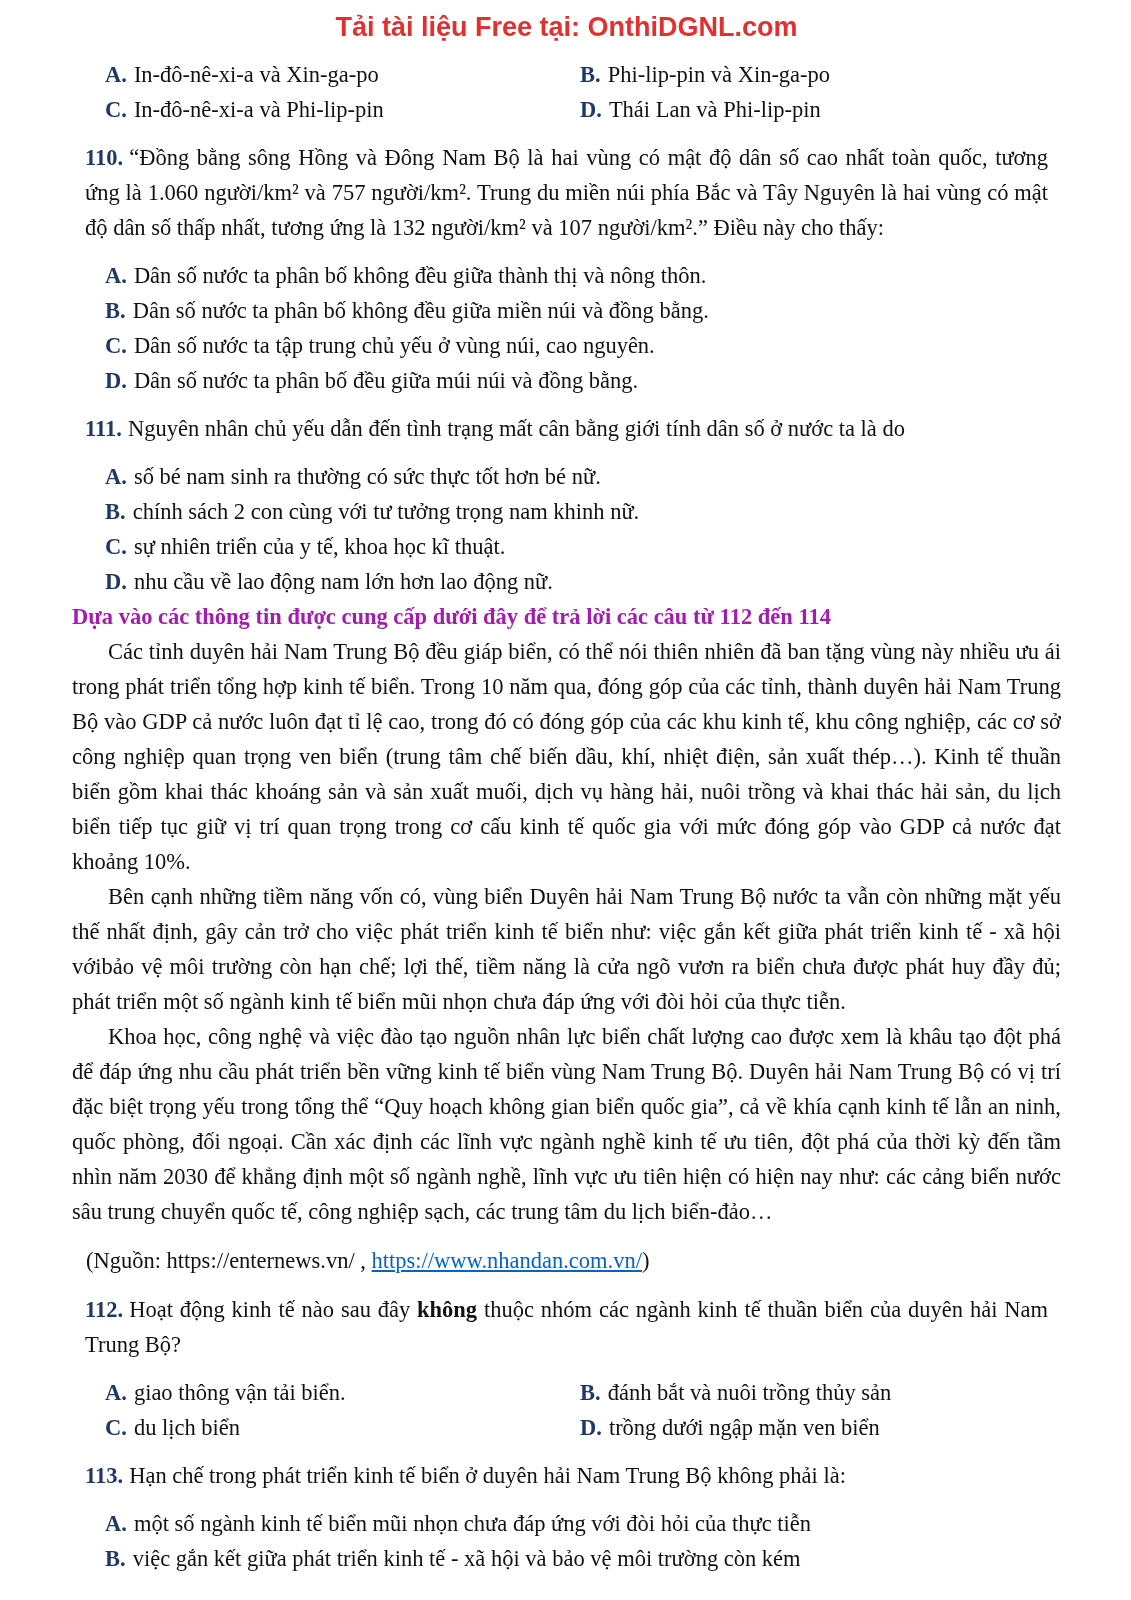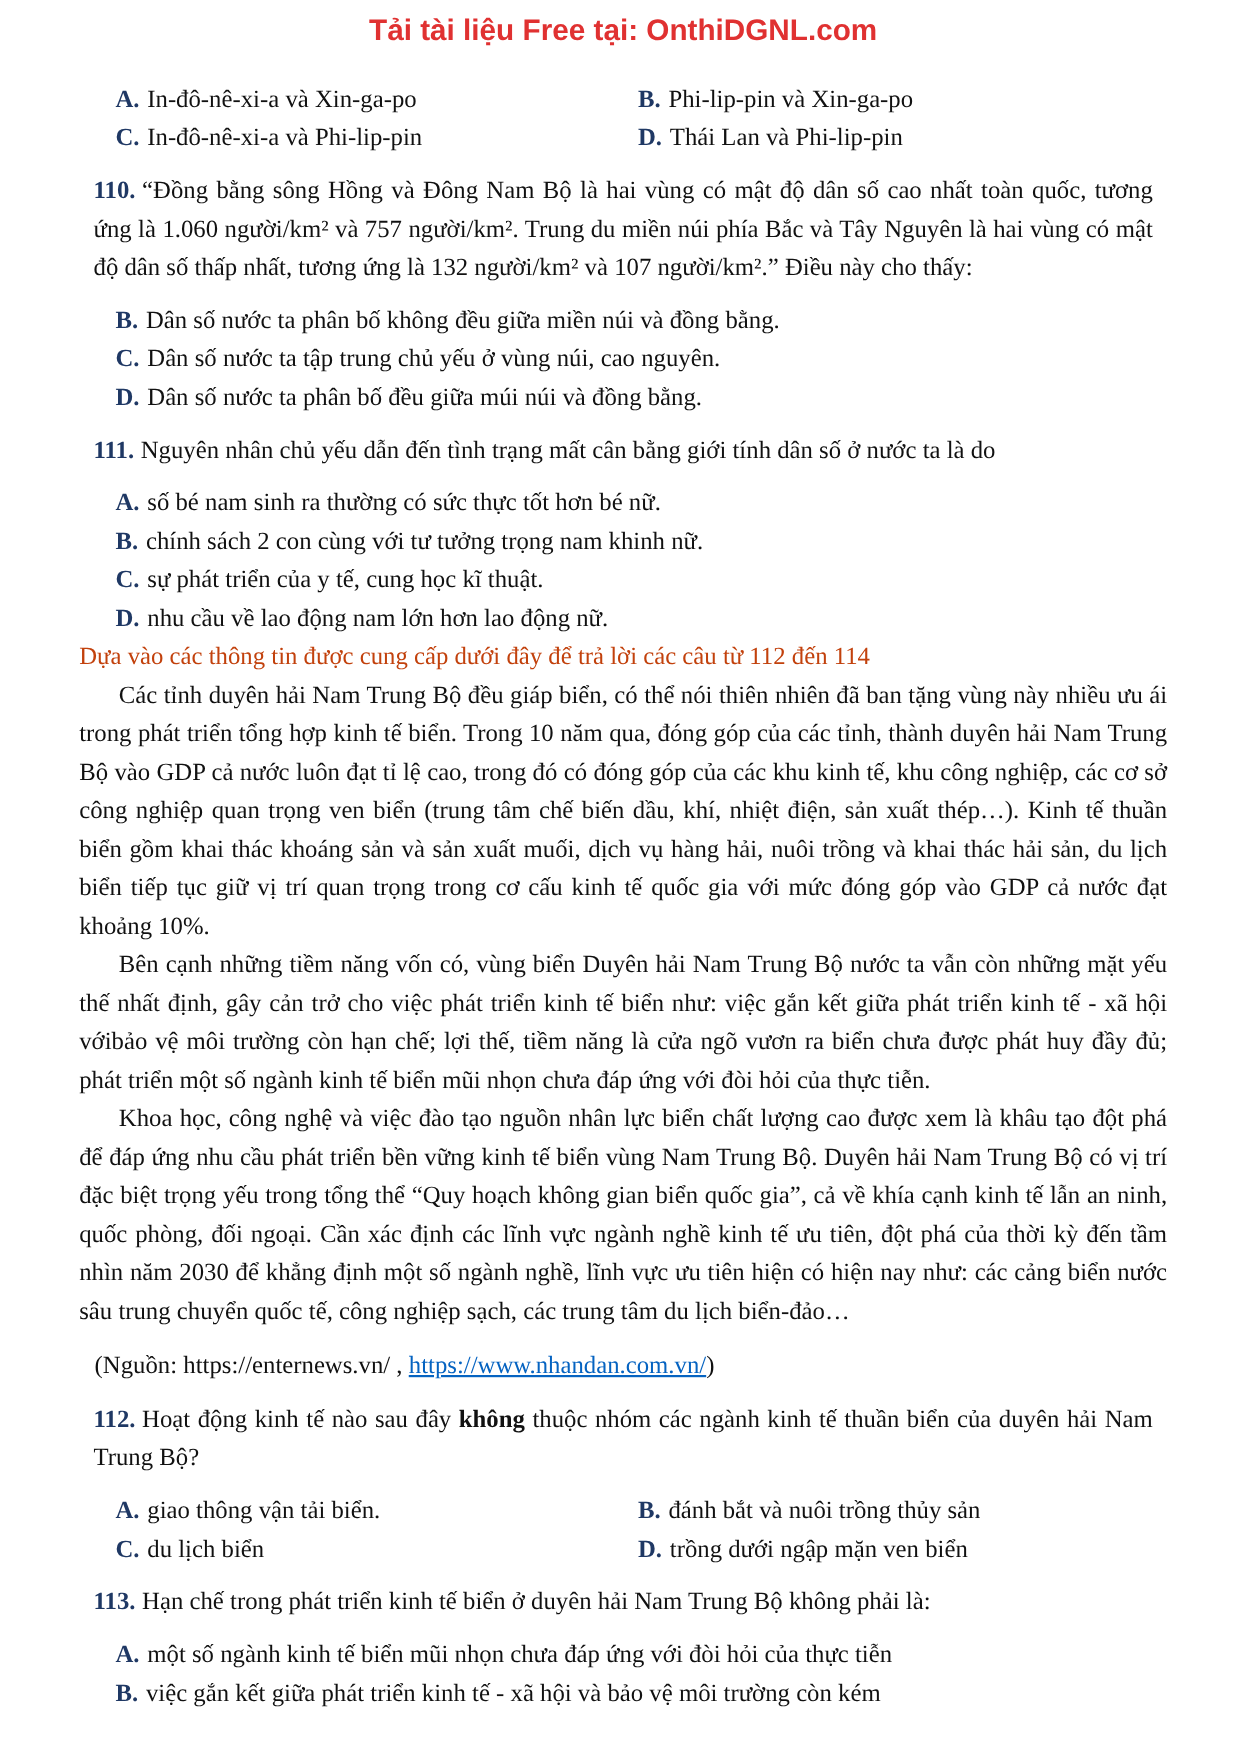--- a/index.html
+++ b/index.html
@@ -19,32 +19,32 @@
   .page {
     padding: 10px 70px 0 72px;
   }
   .watermark {
     font-family: "Liberation Sans", sans-serif;
     font-weight: bold;
     font-size: 27px;
     line-height: 34px;
     color: #e03131;
     text-align: center;
-    margin-bottom: 28px;
+    margin-bottom: 13px;
   }
   .qnum { color: #1f3864; font-weight: bold; margin-right: 6px; }
   .oletter { color: #1f3864; font-weight: bold; margin-right: 7px; }
   .qtext { text-align: justify; margin: 13px; }
   .opt-line { padding-left: 33px; margin: 0; }
   .opt-row { display: flex; margin: 0; }
   .opt-cell-1 { width: 508px; padding-left: 33px; box-sizing: border-box; }
   .opt-cell-2 { flex: 1; }
   .section-heading {
-    color: #c2410c;
-    font-weight: normal;
+    color: #a21caf;
+    font-weight: bold;
     margin: 0;
   }
   .para {
     text-align: justify;
     text-indent: 36px;
     margin: 0;
   }
   .source-line {
     margin: 14px;
   }
@@ -68,30 +68,31 @@
       <div class="opt-cell-2"><span class="oletter">B.</span><span>Phi-lip-pin và Xin-ga-po</span></div>
     </div>
     <div class="opt-row">
       <div class="opt-cell-1"><span class="oletter">C.</span><span>In-đô-nê-xi-a và Phi-lip-pin</span></div>
       <div class="opt-cell-2"><span class="oletter">D.</span><span>Thái Lan và Phi-lip-pin</span></div>
     </div>
   </div>
 
   <div>
     <p class="qtext"><span class="qnum">110.</span><span>“Đồng bằng sông Hồng và Đông Nam Bộ là hai vùng có mật độ dân số cao nhất toàn quốc, tương ứng là 1.060 người/km² và 757 người/km². Trung du miền núi phía Bắc và Tây Nguyên là hai vùng có mật độ dân số thấp nhất, tương ứng là 132 người/km² và 107 người/km².” Điều này cho thấy:</span></p>
+    <p class="opt-line"><span class="oletter">A.</span><span>Dân số nước ta phân bố không đều giữa thành thị và nông thôn.</span></p>
     <p class="opt-line"><span class="oletter">B.</span><span>Dân số nước ta phân bố không đều giữa miền núi và đồng bằng.</span></p>
     <p class="opt-line"><span class="oletter">C.</span><span>Dân số nước ta tập trung chủ yếu ở vùng núi, cao nguyên.</span></p>
     <p class="opt-line"><span class="oletter">D.</span><span>Dân số nước ta phân bố đều giữa múi núi và đồng bằng.</span></p>
   </div>
 
   <div>
     <p class="qtext"><span class="qnum">111.</span><span>Nguyên nhân chủ yếu dẫn đến tình trạng mất cân bằng giới tính dân số ở nước ta là do</span></p>
     <p class="opt-line"><span class="oletter">A.</span><span>số bé nam sinh ra thường có sức thực tốt hơn bé nữ.</span></p>
     <p class="opt-line"><span class="oletter">B.</span><span>chính sách 2 con cùng với tư tưởng trọng nam khinh nữ.</span></p>
-    <p class="opt-line"><span class="oletter">C.</span><span>sự phát triển của y tế, cung học kĩ thuật.</span></p>
+    <p class="opt-line"><span class="oletter">C.</span><span>sự nhiên triển của y tế, khoa học kĩ thuật.</span></p>
     <p class="opt-line"><span class="oletter">D.</span><span>nhu cầu về lao động nam lớn hơn lao động nữ.</span></p>
   </div>
 
   <p class="section-heading">Dựa vào các thông tin được cung cấp dưới đây để trả lời các câu từ 112 đến 114</p>
 
   <p class="para">Các tỉnh duyên hải Nam Trung Bộ đều giáp biển, có thể nói thiên nhiên đã ban tặng vùng này nhiều ưu ái trong phát triển tổng hợp kinh tế biển. Trong 10 năm qua, đóng góp của các tỉnh, thành duyên hải Nam Trung Bộ vào GDP cả nước luôn đạt tỉ lệ cao, trong đó có đóng góp của các khu kinh tế, khu công nghiệp, các cơ sở công nghiệp quan trọng ven biển (trung tâm chế biến dầu, khí, nhiệt điện, sản xuất thép…). Kinh tế thuần biển gồm khai thác khoáng sản và sản xuất muối, dịch vụ hàng hải, nuôi trồng và khai thác hải sản, du lịch biển tiếp tục giữ vị trí quan trọng trong cơ cấu kinh tế quốc gia với mức đóng góp vào GDP cả nước đạt khoảng 10%.</p>
   <p class="para">Bên cạnh những tiềm năng vốn có, vùng biển Duyên hải Nam Trung Bộ nước ta vẫn còn những mặt yếu thế nhất định, gây cản trở cho việc phát triển kinh tế biển như: việc gắn kết giữa phát triển kinh tế - xã hội vớibảo vệ môi trường còn hạn chế; lợi thế, tiềm năng là cửa ngõ vươn ra biển chưa được phát huy đầy đủ; phát triển một số ngành kinh tế biển mũi nhọn chưa đáp ứng với đòi hỏi của thực tiễn.</p>
   <p class="para">Khoa học, công nghệ và việc đào tạo nguồn nhân lực biển chất lượng cao được xem là khâu tạo đột phá để đáp ứng nhu cầu phát triển bền vững kinh tế biển vùng Nam Trung Bộ. Duyên hải Nam Trung Bộ có vị trí đặc biệt trọng yếu trong tổng thể “Quy hoạch không gian biển quốc gia”, cả về khía cạnh kinh tế lẫn an ninh, quốc phòng, đối ngoại. Cần xác định các lĩnh vực ngành nghề kinh tế ưu tiên, đột phá của thời kỳ đến tầm nhìn năm 2030 để khẳng định một số ngành nghề, lĩnh vực ưu tiên hiện có hiện nay như: các cảng biển nước sâu trung chuyển quốc tế, công nghiệp sạch, các trung tâm du lịch biển-đảo…</p>
 
   <p class="source-line"><span>(Nguồn: https://enternews.vn/ , </span><span class="hyperlink">https://www.nhandan.com.vn/</span><span>)</span></p>

